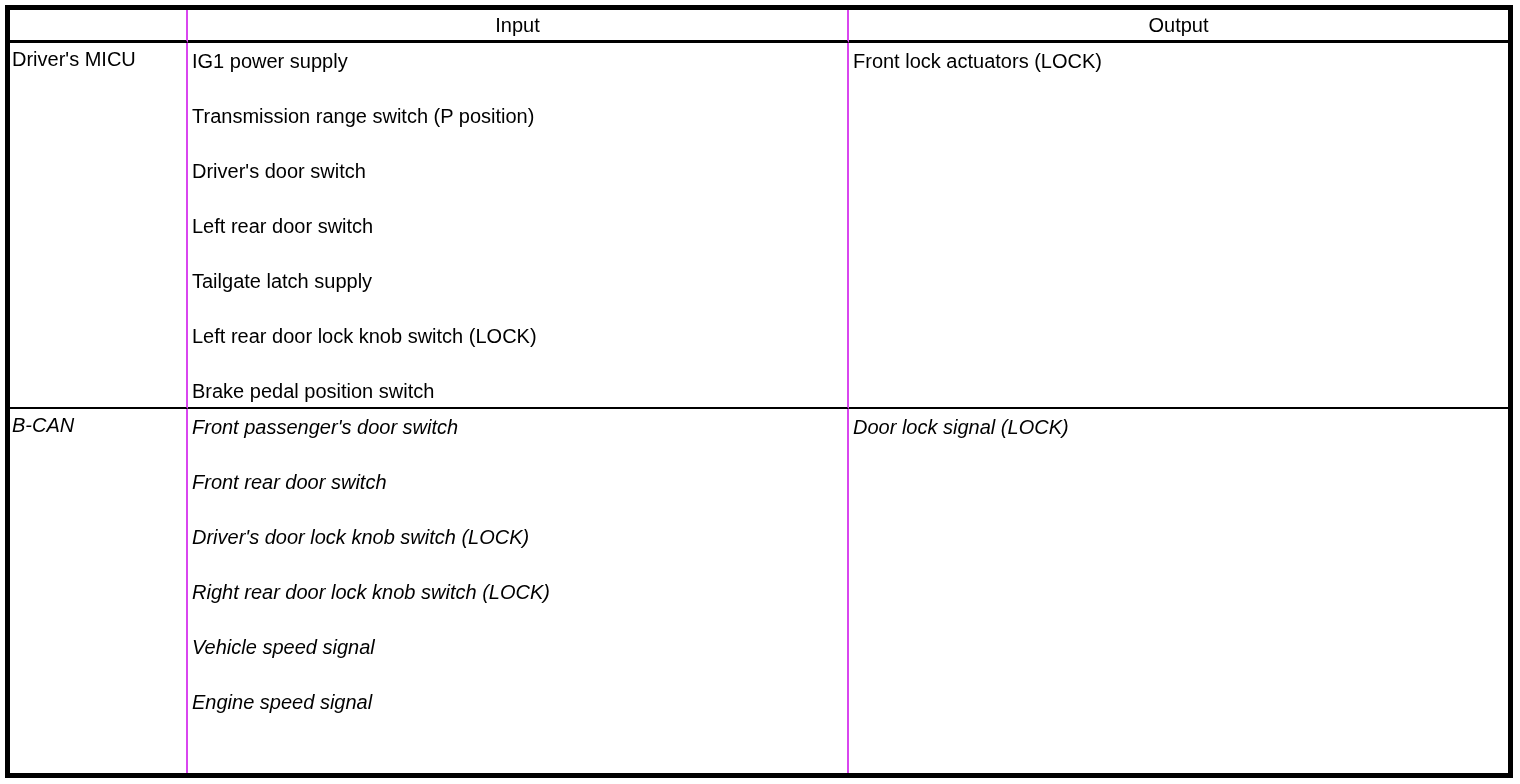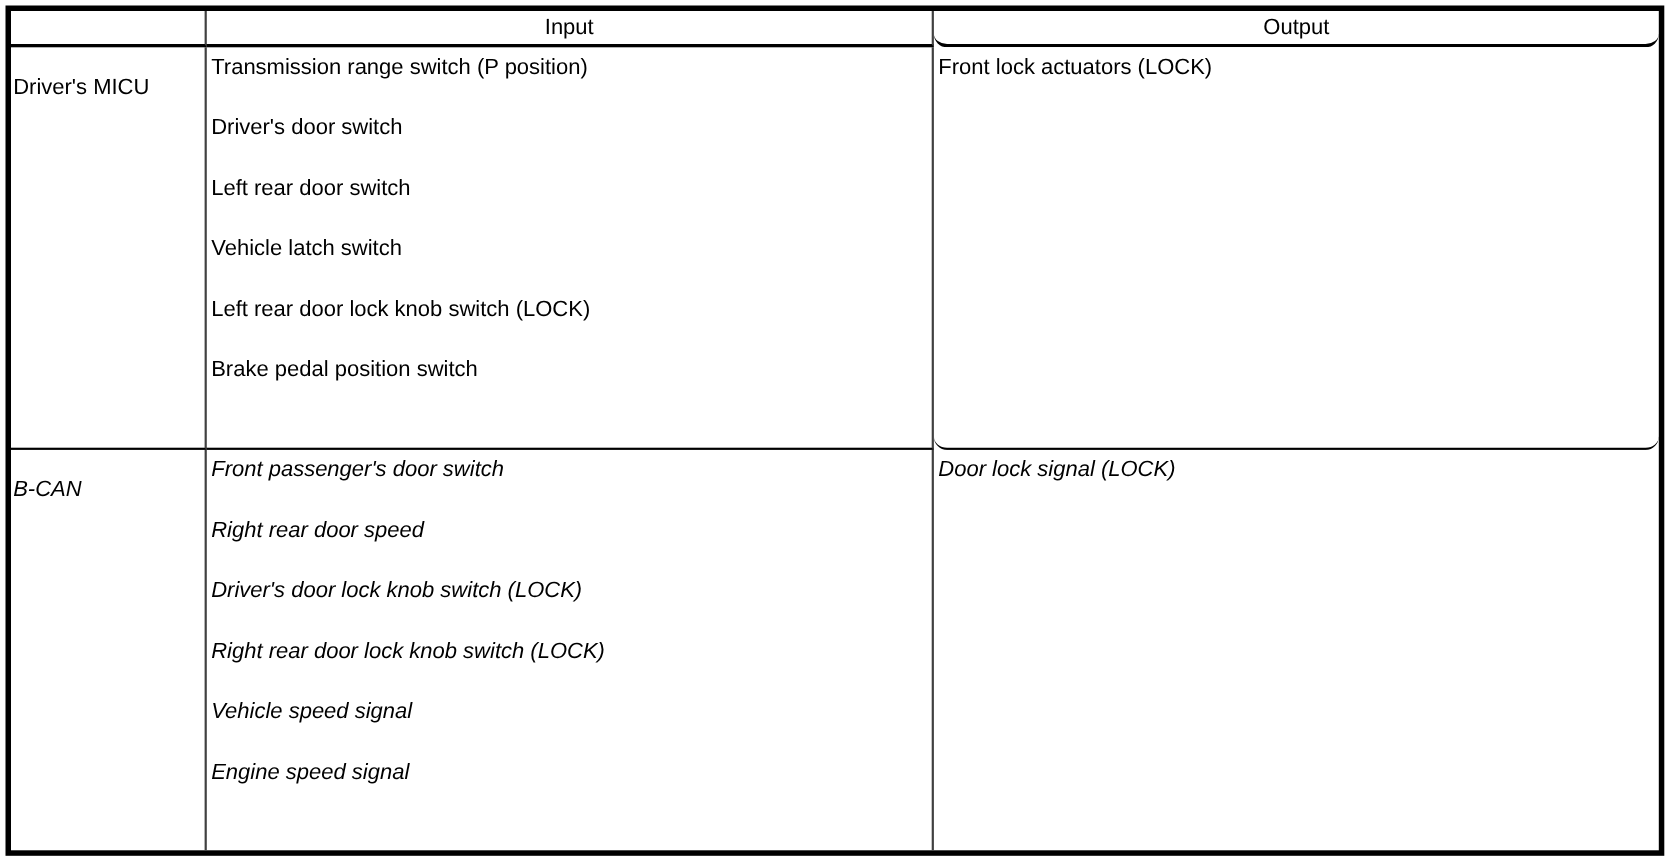--- a/index.html
+++ b/index.html
@@ -24,29 +24,29 @@
   .grid {
     display: grid;
     grid-template-columns: 178px 661px 1fr;
     grid-template-rows: 33px 366px 1fr;
     width: 100%;
     height: 100%;
   }
   .cell {
     box-sizing: border-box;
     overflow: hidden;
-    border-right: 2px solid #404040;
+    border-right: 2px solid #d946ef;
     border-bottom: 2px solid #000000;
     font-size: 20px;
     line-height: 24px;
   }
-  .cell.last-col { border-right: none; border-radius: 12px; }
+  .cell.last-col { border-right: none; }
   .cell.header { border-bottom-width: 3px; display: flex; align-items: center; justify-content: center; }
   .cell.last-row { border-bottom: none; font-style: italic; }
-  .label-cell { padding: 24px 2px 0 2px; }
+  .label-cell { padding: 4px 2px 0 2px; }
   .list-cell { padding: 6px 2px 0 4px; }
   .item { height: 55px; white-space: nowrap; }
 </style>
 </head>
 <body>
 
 <div class="table-wrap">
   <div class="grid">
 
     <div class="cell header"></div>
@@ -54,37 +54,38 @@
       <span>Input</span>
     </div>
     <div class="cell header last-col">
       <span>Output</span>
     </div>
 
     <div class="cell label-cell">
       <span>Driver's MICU</span>
     </div>
     <div class="cell list-cell">
+      <div class="item">IG1 power supply</div>
       <div class="item">Transmission range switch (P position)</div>
       <div class="item">Driver's door switch</div>
       <div class="item">Left rear door switch</div>
-      <div class="item">Vehicle latch switch</div>
+      <div class="item">Tailgate latch supply</div>
       <div class="item">Left rear door lock knob switch (LOCK)</div>
       <div class="item">Brake pedal position switch</div>
     </div>
     <div class="cell list-cell last-col">
       <div class="item">Front lock actuators (LOCK)</div>
     </div>
 
     <div class="cell label-cell last-row">
       <span>B-CAN</span>
     </div>
     <div class="cell list-cell last-row">
       <div class="item">Front passenger's door switch</div>
-      <div class="item">Right rear door speed</div>
+      <div class="item">Front rear door switch</div>
       <div class="item">Driver's door lock knob switch (LOCK)</div>
       <div class="item">Right rear door lock knob switch (LOCK)</div>
       <div class="item">Vehicle speed signal</div>
       <div class="item">Engine speed signal</div>
     </div>
     <div class="cell list-cell last-col last-row">
       <div class="item">Door lock signal (LOCK)</div>
     </div>
 
   </div>

